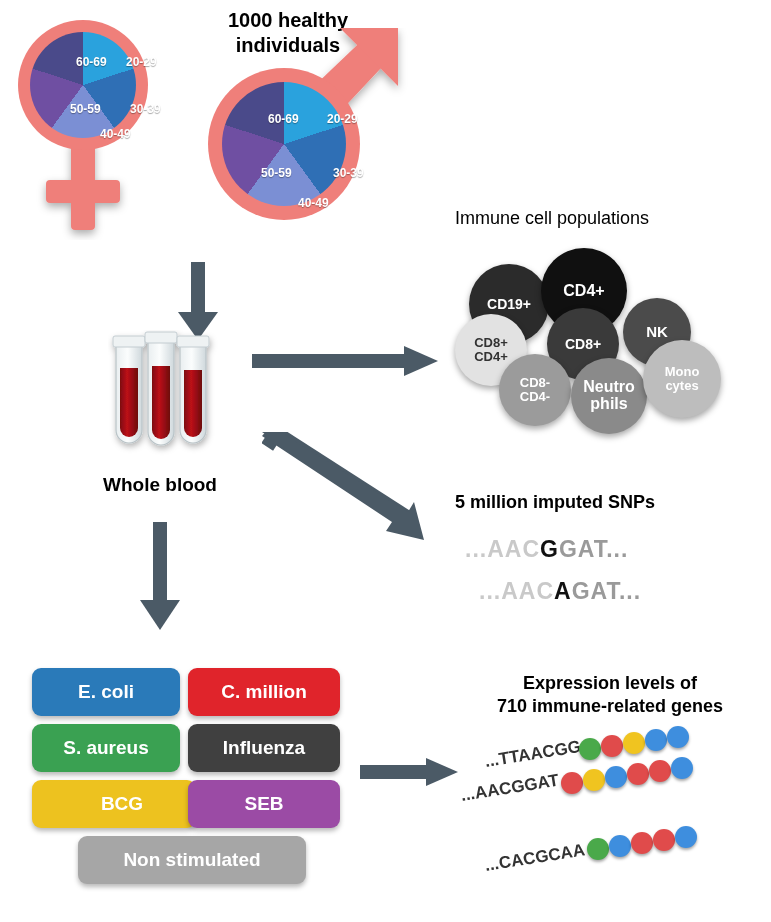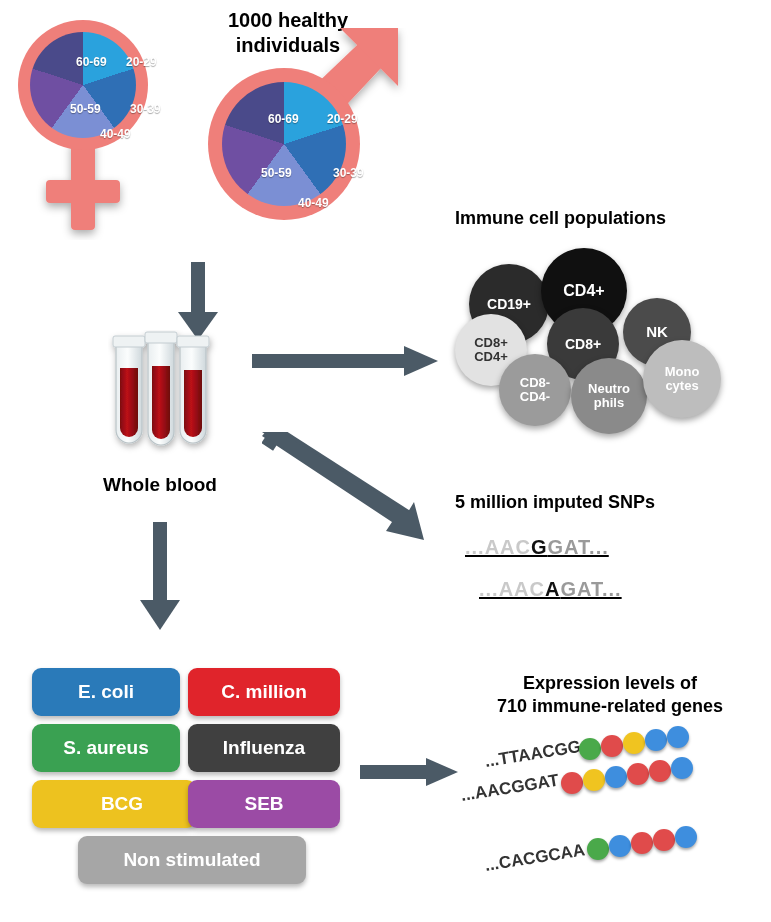--- a/index.html
+++ b/index.html
@@ -43,39 +43,38 @@
 
   
   #whole-blood-label{
     left:60px;top:474px;width:200px;text-align:center;
     font-size:19px;font-weight:bold;
   }
 
   
   #immune-title{
     left:455px;top:208px;width:300px;text-align:left;
-    font-size:18px;font-weight:bold;
+    font-size:18px;font-weight:normal;
   }
   .cell{
     position:absolute;border-radius:50%;
     display:flex;align-items:center;justify-content:center;
     text-align:center;font-weight:bold;line-height:1.05;
     box-shadow:0 3px 6px rgba(0,0,0,0.35);
   }
 
   
   #snp-title{
     left:455px;top:492px;width:320px;
     font-size:18px;font-weight:bold;text-align:left;
   }
   .snp-seq{
     position:absolute;font-family:"Liberation Sans", sans-serif;
-    font-size:20px;font-weight:bold;letter-spacing:1px;
+    font-size:23px;font-weight:bold;letter-spacing:1px;
     white-space:nowrap;
-    text-decoration:underline;
   }
   .snp-dim{color:#c9c9c9;}
   .snp-mid{color:#9a9a9a;}
   .snp-hi{color:#111;}
 
   
   .stim{
     position:absolute;border-radius:9px;
     color:#fff;font-weight:bold;font-size:19px;
     display:flex;align-items:center;justify-content:center;
@@ -240,21 +239,21 @@
   <div class="cell" style="left:92px;top:72px;width:72px;height:72px;background:#3a3a3a;color:#fff;font-size:14px;">
     <span>CD8+</span>
   </div>
   <div class="cell" style="left:168px;top:62px;width:68px;height:68px;background:#4b4b4b;color:#fff;font-size:15px;">
     <span>NK</span>
   </div>
   <div class="cell" style="left:44px;top:118px;width:72px;height:72px;background:#9b9b9b;color:#fff;font-size:13px;white-space:pre-line;">
     <span>CD8-
 CD4-</span>
   </div>
-  <div class="cell" style="left:116px;top:122px;width:76px;height:76px;background:#8a8a8a;color:#fff;font-size:13px;white-space:pre-line;">
+  <div class="cell" style="left:116px;top:122px;width:76px;height:76px;background:#8a8a8a;color:#fff;font-size:16px;white-space:pre-line;">
     <span>Neutro
 phils</span>
   </div>
   <div class="cell" style="left:188px;top:104px;width:78px;height:78px;background:#bdbdbd;color:#fff;font-size:13px;white-space:pre-line;">
     <span>Mono
 cytes</span>
   </div>
 </div>
 
 <div class="abs" id="snp-title">5 million imputed SNPs</div>

